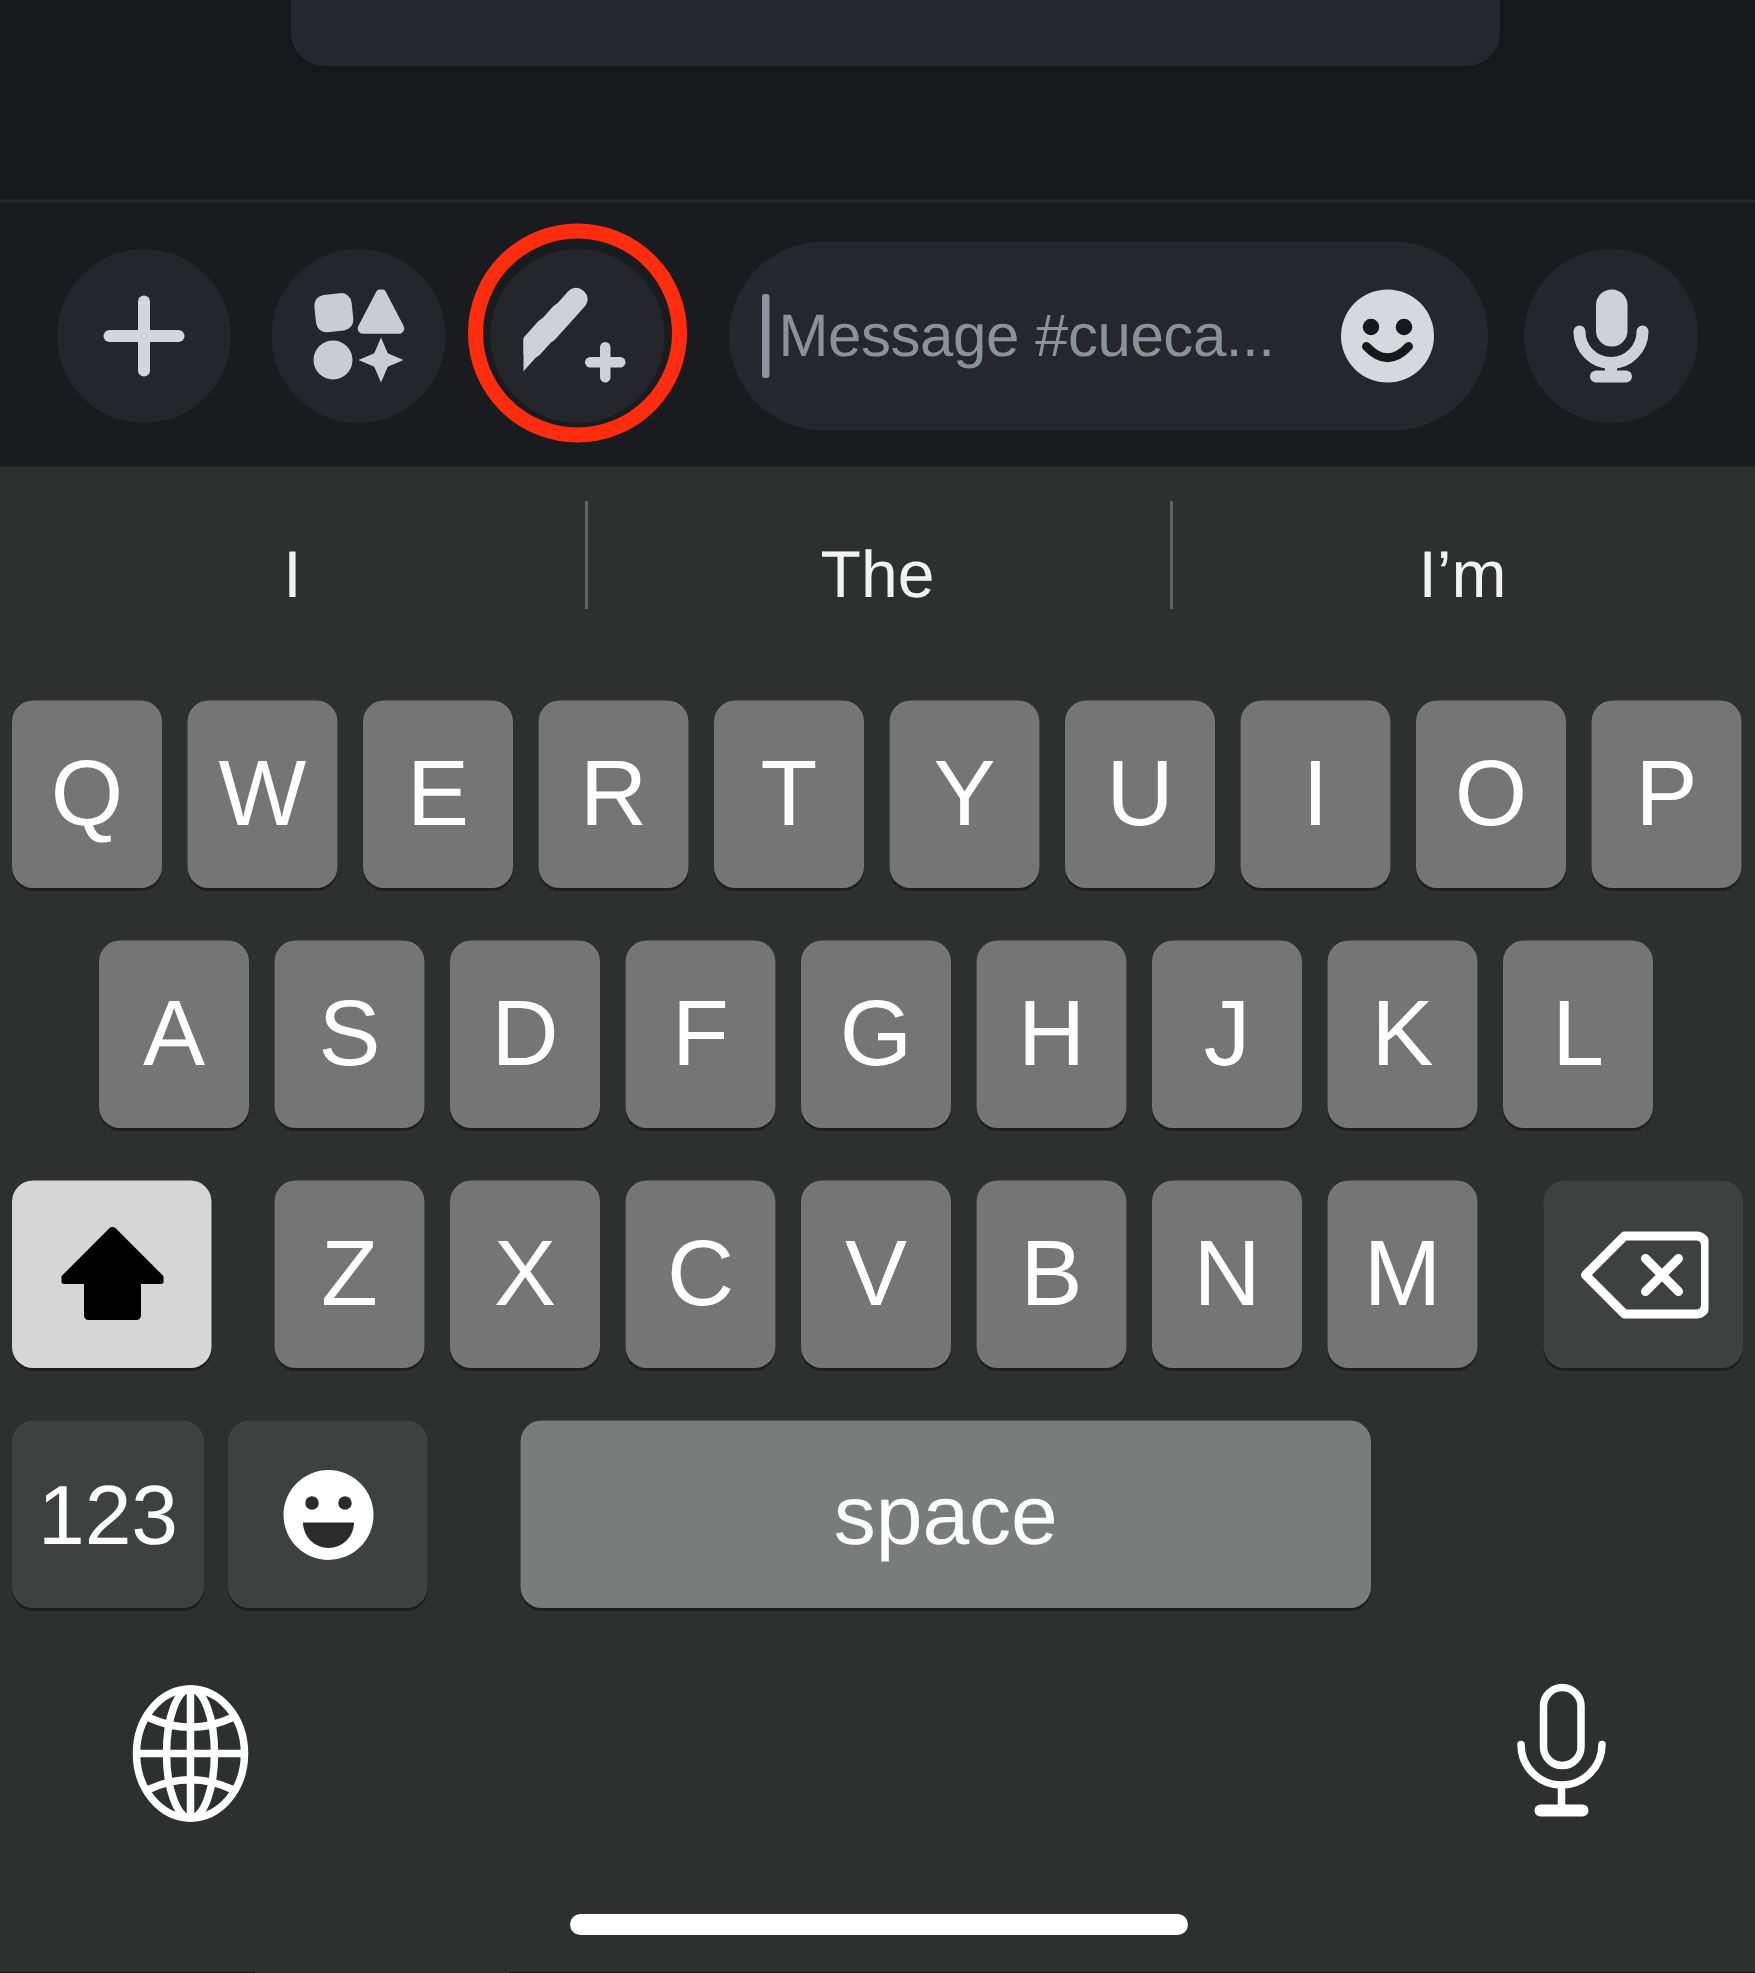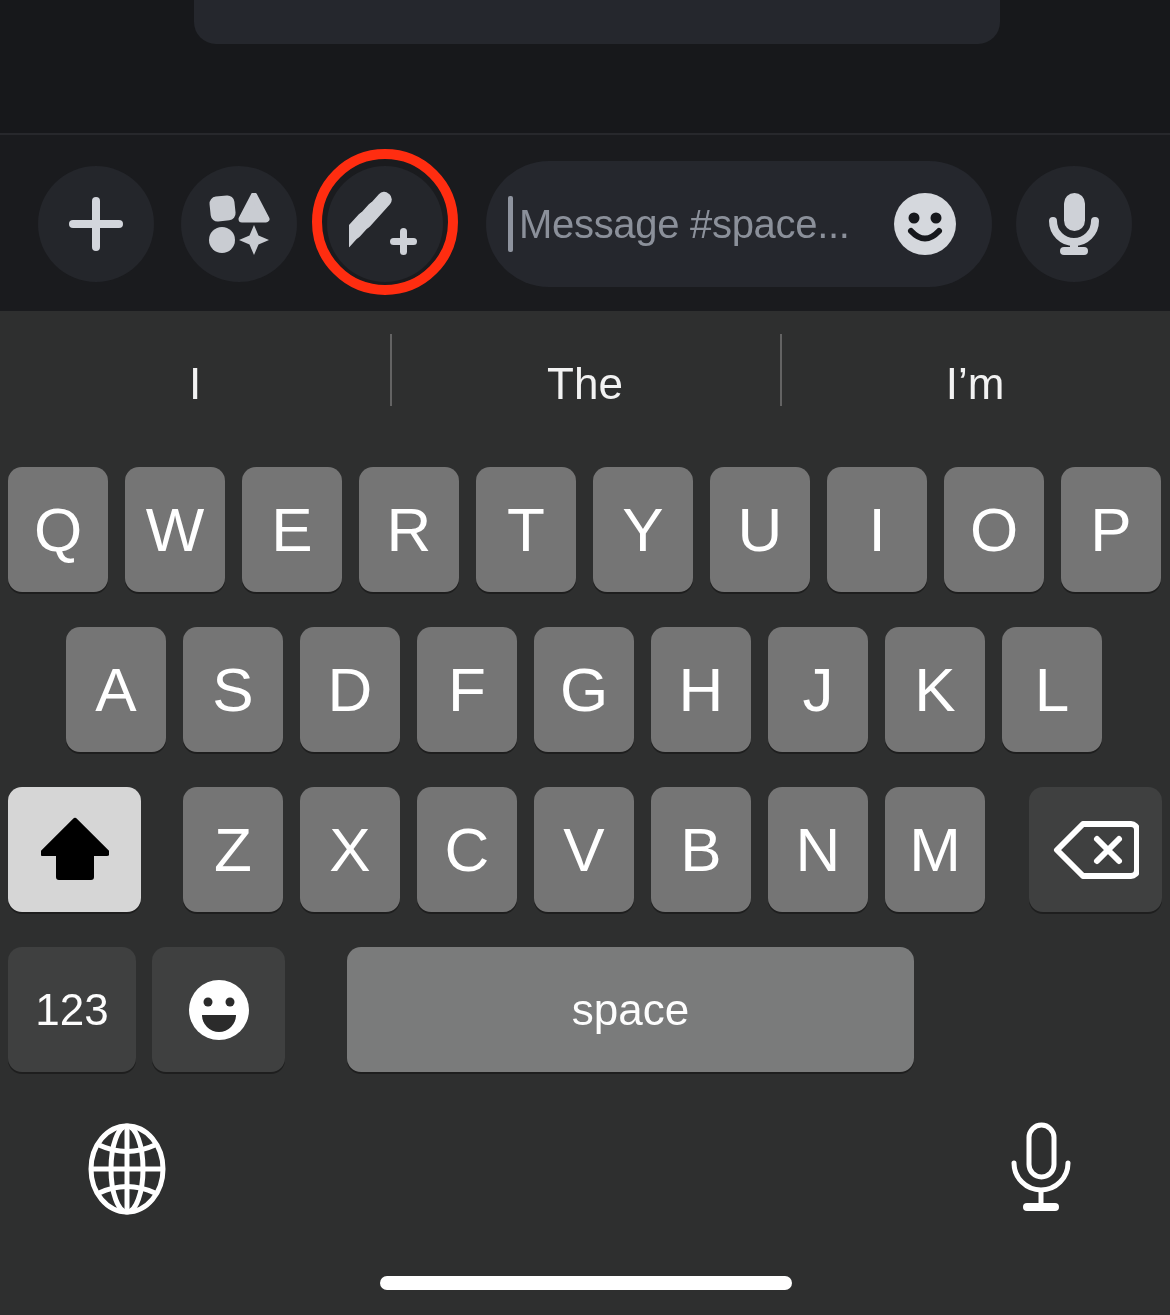--- a/index.html
+++ b/index.html
@@ -181,21 +181,21 @@
     justify-content: center;
     color: #ffffff;
     font-size: 62px;
     font-weight: 400;
     line-height: 1;
     box-sizing: border-box;
   }
   .key.dark   { background: #3f4040; }
   .key.light  { background: #d6d6d6; color: #000; }
   .key.space-key { background: #7a7b7b; font-size: 46px; margin-left: 46px; }
-  .key.fn     { font-size: 44px; color: #fdfdfd; }
+  .key.fn     { font-size: 56px; color: #fdfdfd; }
 
   
   .util-row {
     position: absolute;
     left: 0;
     top: 800px;
     width: 1170px;
     height: 140px;
   }
   .globe-btn {
@@ -261,21 +261,21 @@
           <rect x="8" y="8" width="15" height="44" rx="7" transform="rotate(42 15 30)"></rect>
           <rect x="-2" y="18" width="15" height="44" rx="7" transform="rotate(42 5 40)"></rect>
           <rect x="51" y="38" width="7" height="27" rx="3.5"></rect>
           <rect x="41" y="48" width="27" height="7" rx="3.5"></rect>
         </g>
       </svg>
     </div>
 
     <div class="input-pill">
       <div class="caret"></div>
-      <div class="placeholder">Message #space...</div>
+      <div class="placeholder">Message #cueca...</div>
       <div class="emoji-inline">
         <svg width="66" height="66" viewBox="0 0 66 66">
           <circle cx="33" cy="33" r="31" fill="#d5d8dd"></circle>
           <circle cx="22" cy="27" r="5.5" fill="#16181c"></circle>
           <circle cx="44" cy="27" r="5.5" fill="#16181c"></circle>
           <path d="M19 40 Q33 55 47 40" stroke="#16181c" stroke-width="6" fill="none" stroke-linecap="round"></path>
         </svg>
       </div>
     </div>
 

